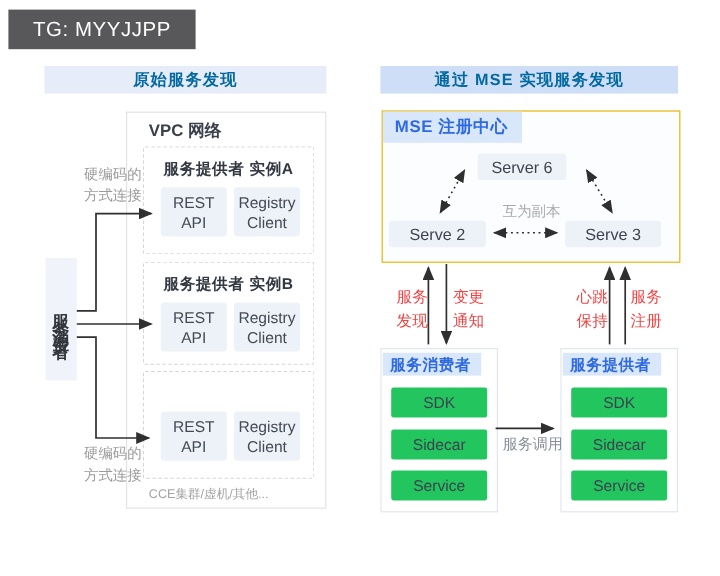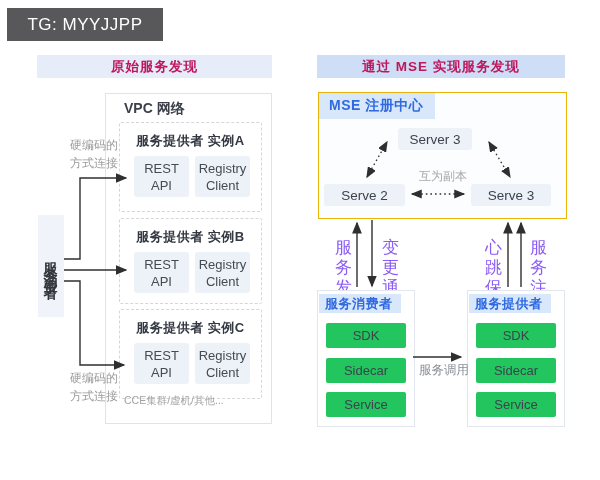--- a/index.html
+++ b/index.html
@@ -7,56 +7,56 @@
          font-family:"Liberation Sans","DejaVu Sans",sans-serif;}
   .abs{position:absolute;}
 
   
   .badge{background:#58585a;color:#ffffff;display:flex;align-items:center;justify-content:center;}
   .badge-tg{left:7px;top:8px;width:156px;height:33px;font-size:17px;letter-spacing:.5px;}
   .badge-site{left:352px;top:438px;width:241px;height:29px;font-size:16px;}
 
   
   .panel-title{height:23px;display:flex;align-items:center;justify-content:center;
-               font-size:13.5px;font-weight:bold;color:#be185d;letter-spacing:1px;}
+               font-size:13.5px;font-weight:bold;color:#0369a1;letter-spacing:1px;}
   .panel-title.left{left:37px;top:55px;width:235px;background:#e7ecf9;}
   .panel-title.right{left:317px;top:55px;width:248px;background:#cddef6;}
 
   
   .vpc-box{left:105px;top:93px;width:165px;height:329px;border:1px solid #e3e3e5;background:#fff;}
   .vpc-label{left:18px;top:6px;font-size:14px;font-weight:600;color:#3b404a;}
   .instance{position:absolute;left:13px;width:141px;border:1px dashed #d6d6d8;border-radius:2px;background:#fff;}
   .inst-a{top:28px;height:88px;}
   .inst-b{top:124px;height:84px;}
   .inst-c{top:215px;height:88px;}
   .inst-title{margin-top:9px;text-align:center;font-size:13px;font-weight:bold;color:#343842;letter-spacing:.5px;}
   .pill{position:absolute;background:#edf1f8;border-radius:3px;display:flex;flex-direction:column;
         align-items:center;justify-content:center;font-size:13px;color:#454b55;line-height:17px;}
   .pill.l{left:14px;top:33px;width:55px;height:41px;}
   .pill.r{left:75px;top:33px;width:55px;height:41px;}
-  .cce-note{left:18px;top:300px;font-size:10.5px;color:#a3a3a5;}
+  .cce-note{left:18px;top:311px;font-size:10.5px;color:#a3a3a5;}
   .consumer-vert{left:38px;top:215px;width:26px;height:102px;background:#f0f3f9;
         display:flex;align-items:center;justify-content:center;
         writing-mode:vertical-lr;text-orientation:upright;font-size:14px;font-weight:600;
         color:#33363d;letter-spacing:6px;}
   .gray2line{width:60px;text-align:center;font-size:12px;line-height:18px;color:#9b9b9d;}
   .hc-top{left:64px;top:136px;}
   .hc-bottom{left:64px;top:369px;}
 
   
   .mse-box{left:318px;top:92px;width:247px;height:125px;border:1px solid #eab308;background:#fcfdff;}
   .mse-chip{left:0;top:0;height:26px;padding:0 12px 0 10px;background:#d9e7fb;color:#2f6ae0;
             font-size:14px;font-weight:bold;display:flex;align-items:center;letter-spacing:.5px;}
   .node{position:absolute;background:#edf1f8;border-radius:3px;display:flex;align-items:center;
         justify-content:center;font-size:13.5px;color:#3d434e;}
   .node-s1{left:79px;top:35px;width:74px;height:22px;}
   .node-s2{left:5px;top:91px;width:81px;height:22px;}
   .node-s3{left:152px;top:91px;width:80px;height:22px;}
   .replica{left:96px;top:75px;width:56px;text-align:center;font-size:12px;color:#a8a8aa;}
-  .flow-label{width:27px;text-align:center;font-size:17px;line-height:20px;color:#8b5cf6;}
+  .flow-label{width:27px;text-align:center;font-size:13px;line-height:20px;color:#ef4444;}
   .fl-discover{left:330px;top:238px;}
   .fl-notify{left:377px;top:238px;}
   .fl-heartbeat{left:480px;top:238px;}
   .fl-register{left:525px;top:238px;}
   .svc-box{top:290px;width:96px;height:135px;border:1px solid #e2e6ee;background:#fff;}
   .svc-consumer{left:317px;}
   .svc-provider{left:467px;text-decoration:underline;}
   .svc-chip{position:absolute;left:1px;top:3px;height:19px;padding:0 8px 0 6px;background:#d9e7fb;
             color:#2f6ae0;font-size:13px;font-weight:bold;display:flex;align-items:center;letter-spacing:.5px;}
   .svc-item{position:absolute;left:8px;width:80px;height:25px;background:#22c55e;border-radius:2px;
@@ -97,21 +97,20 @@
         <span>REST</span>
         <span>API</span>
       </div>
       <div class="pill r">
         <span>Registry</span>
         <span>Client</span>
       </div>
     </div>
 
     <div class="instance inst-c">
-      <div class="inst-title">服务提供者 实例C</div>
       <div class="pill l">
         <span>REST</span>
         <span>API</span>
       </div>
       <div class="pill r">
         <span>Registry</span>
         <span>Client</span>
       </div>
     </div>
 
@@ -124,21 +123,21 @@
     <div>硬编码的</div>
     <div>方式连接</div>
   </div>
   <div class="abs gray2line hc-bottom">
     <div>硬编码的</div>
     <div>方式连接</div>
   </div>
 
   <div class="abs mse-box">
     <div class="abs mse-chip">MSE 注册中心</div>
-    <div class="node node-s1">Server 3</div>
+    <div class="node node-s1">Server 6</div>
     <div class="node node-s2">Serve 2</div>
     <div class="node node-s3">Serve 3</div>
     <div class="abs replica">互为副本</div>
   </div>
 
   <div class="abs flow-label fl-discover">
     <div>服务</div>
     <div>发现</div>
   </div>
   <div class="abs flow-label fl-notify">

